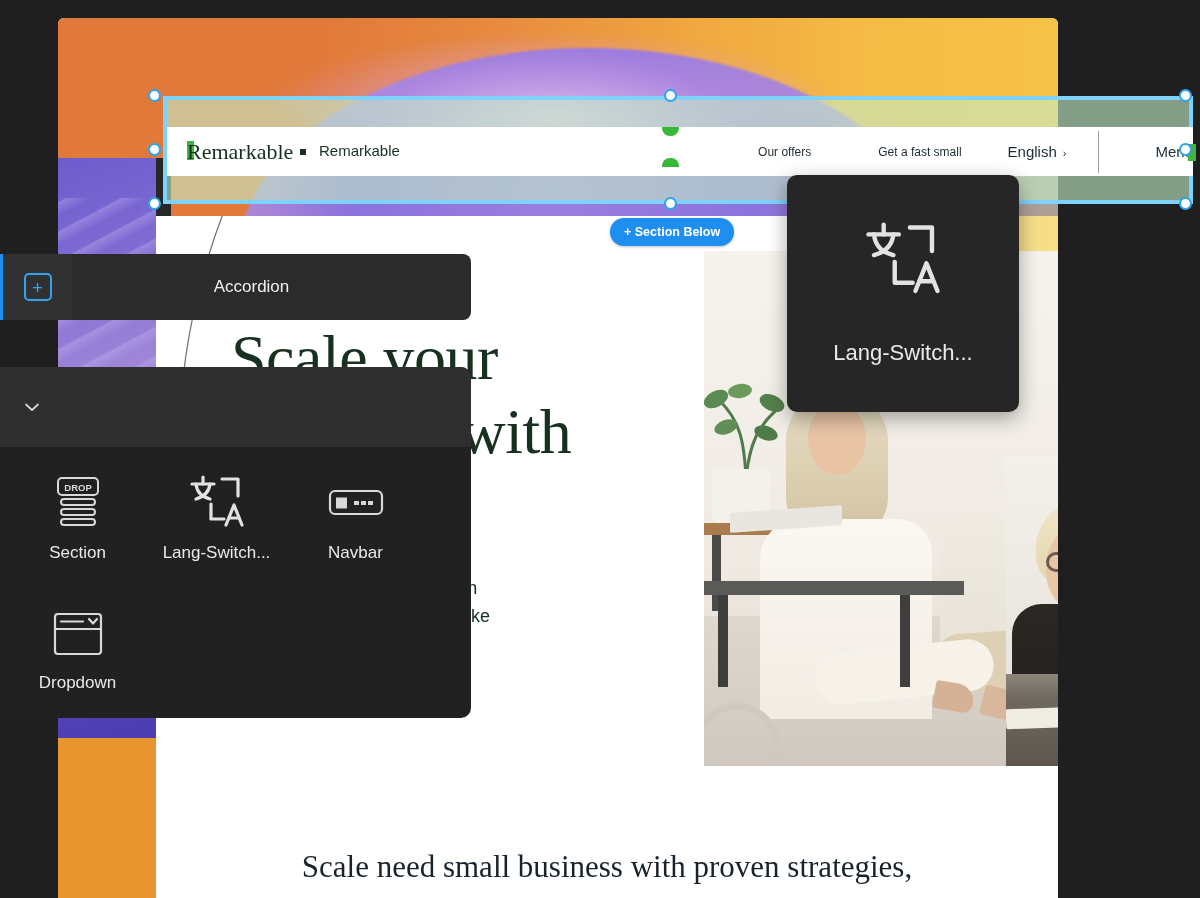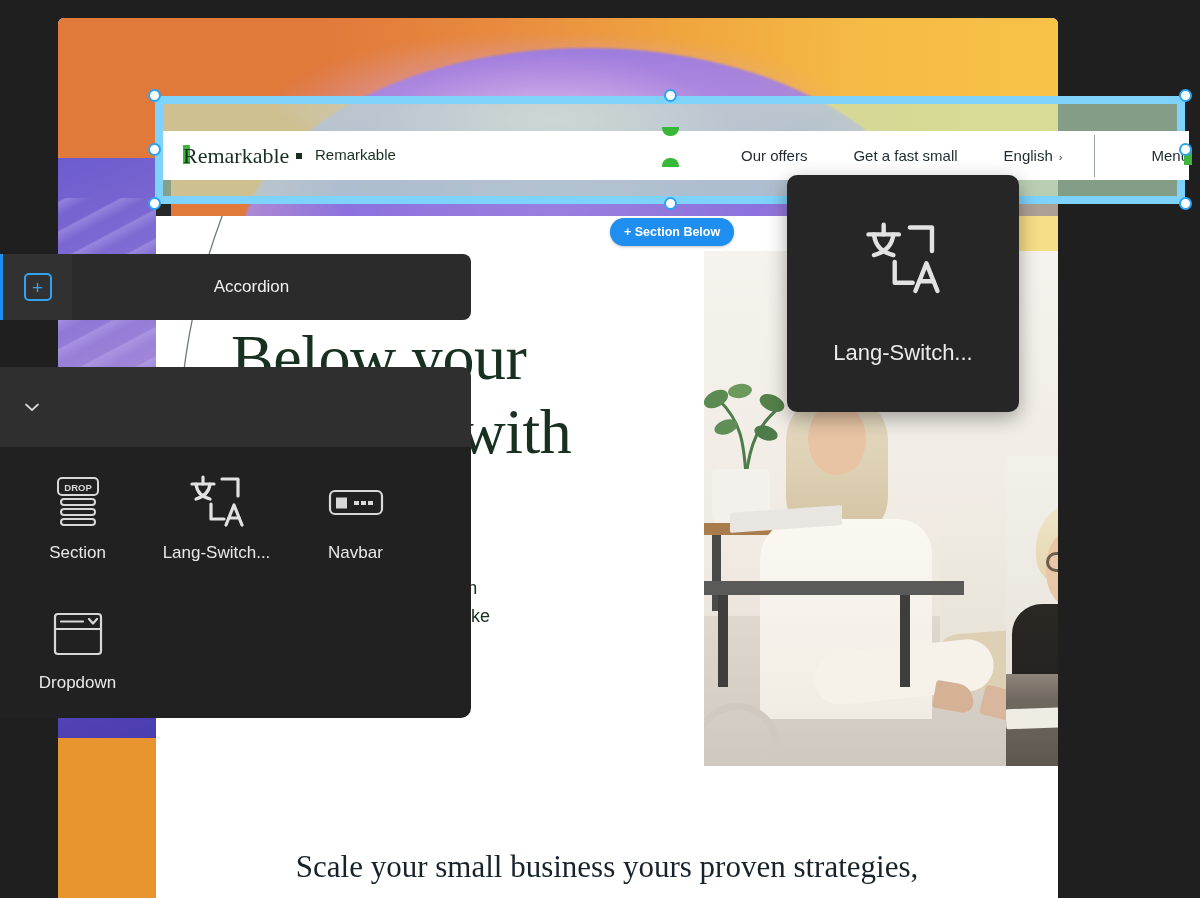--- a/index.html
+++ b/index.html
@@ -158,22 +158,22 @@
   }
   .section2 h2 {
     font-family: "Liberation Serif", serif;
     font-size: 31px; line-height: 45px; font-weight: 400;
     color: #17232b; text-align: center; letter-spacing: 0px;
     padding: 0 40px;
   }
 
   
   .nav-selection {
-    position: absolute; left: 155px; top: 96px; width: 1030px; height: 108px;
-    border: 8px solid #7dd3fc;
+    position: absolute; left: 163px; top: 96px; width: 1030px; height: 108px;
+    border: 4px solid #7dd3fc;
     background: rgba(195,235,198,0.62);
     box-sizing: border-box;
   }
   .nav-white {
     position: absolute; left: 0px; top: 27px; width: 1026px; height: 49px;
     background: #ffffff;
   }
   .nav-logo-serif {
     position: absolute; left: 20px; top: 12px;
     font-family: "Liberation Serif", serif; font-size: 22px; color: #17301f;
@@ -182,21 +182,21 @@
     position: absolute; left: 20px; top: 14px; width: 7px; height: 19px; background:#3fb53f;
   }
   .nav-dot {
     position: absolute; left: 133px; top: 22px; width: 6px; height: 6px; background:#17301f;
   }
   .nav-logo-sans {
     position: absolute; left: 152px; top: 15px;
     font-size: 15px; color:#17301f;
   }
   .nav-links { position: absolute; right: 0px; top: 0; height: 49px; display: flex; align-items: center; }
-  .nav-link { font-size: 15px; color:#1d2b33; margin-right: 46px; white-space: nowrap; cursor: pointer; }
+  .nav-link { font-size: 12px; color:#1d2b33; margin-right: 46px; white-space: nowrap; cursor: pointer; margin-left: 21px; }
   .nav-lang { font-size: 15px; color:#1d2b33; margin-right: 32px; white-space:nowrap; cursor:pointer; }
   .nav-lang .caret { font-size: 11px; margin-left: 6px; color:#1d2b33; }
   .nav-divider { width:1px; height:42px; background:#9aa0a4; margin-right: 56px; }
   .nav-menu { font-size: 15px; color:#1d2b33; margin-right: 0px; position:relative; white-space:nowrap; cursor:pointer; }
   .nav-menu-cursor { position:absolute; right:-3px; top:1px; width:8px; height:17px; background:#3fb53f; }
 
   .handle {
     position: absolute; width: 13px; height: 13px; border-radius: 50%;
     background: #ffffff; border: 2px solid #2da4f0; box-sizing: border-box;
   }
@@ -359,37 +359,37 @@
 
           <div class="p2-w1-body"></div>
 
           <div class="p2-desk"></div>
 
           <div class="p2-book2"></div>
 
         </div>
 
         <div class="hero-h1">
-          <div>Below your</div>
+          <div>Scale your</div>
           <div>business with</div>
           <div>us</div>
         </div>
 
         <button class="hero-btn">Get started</button>
 
         <div class="hero-sub">
           <div>Grow faster and streamline</div>
           <div>the path to business goals with</div>
           <div>strategies that fit businesses like</div>
           <div>yours.</div>
         </div>
 
         <div class="section2">
           <h2>
-            <span>Scale your small business yours proven strategies,</span><br>
+            <span>Scale need small business with proven strategies,</span><br>
             <span>expert support, and the tools you need to thrive in</span>
           </h2>
         </div>
 
       </div>
     </div>
   </div>
 
   <div class="nav-selection">
     <div class="nav-white">

